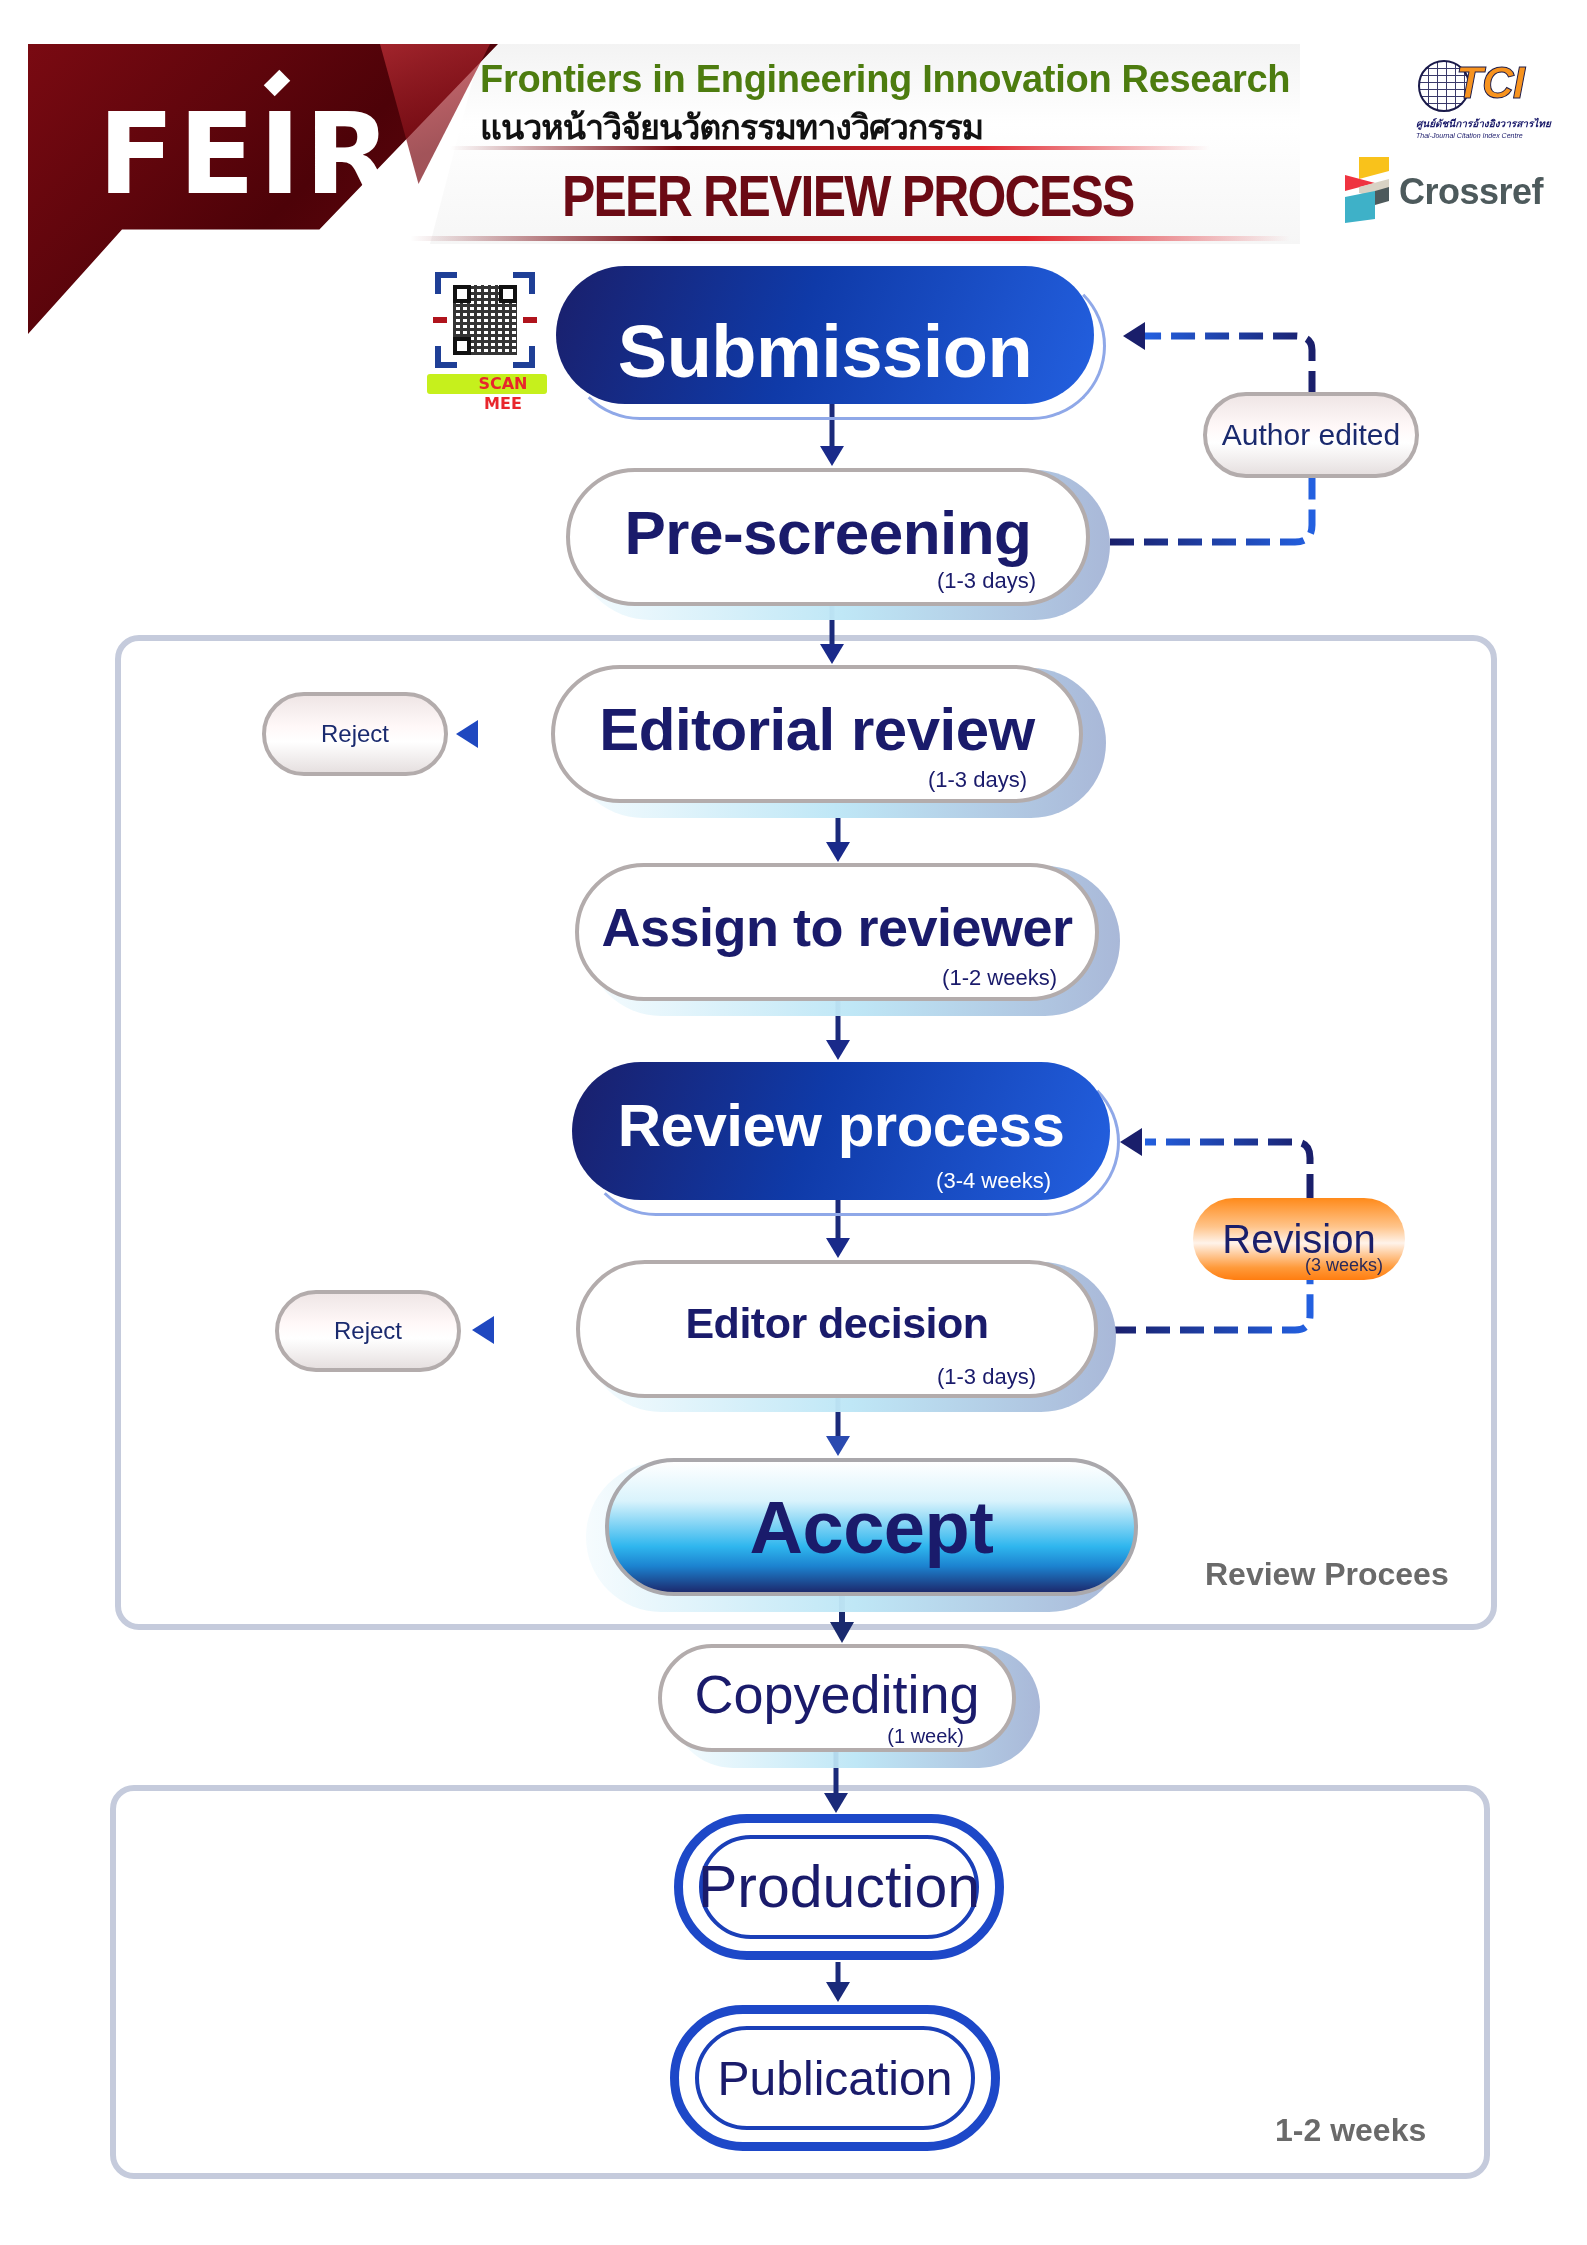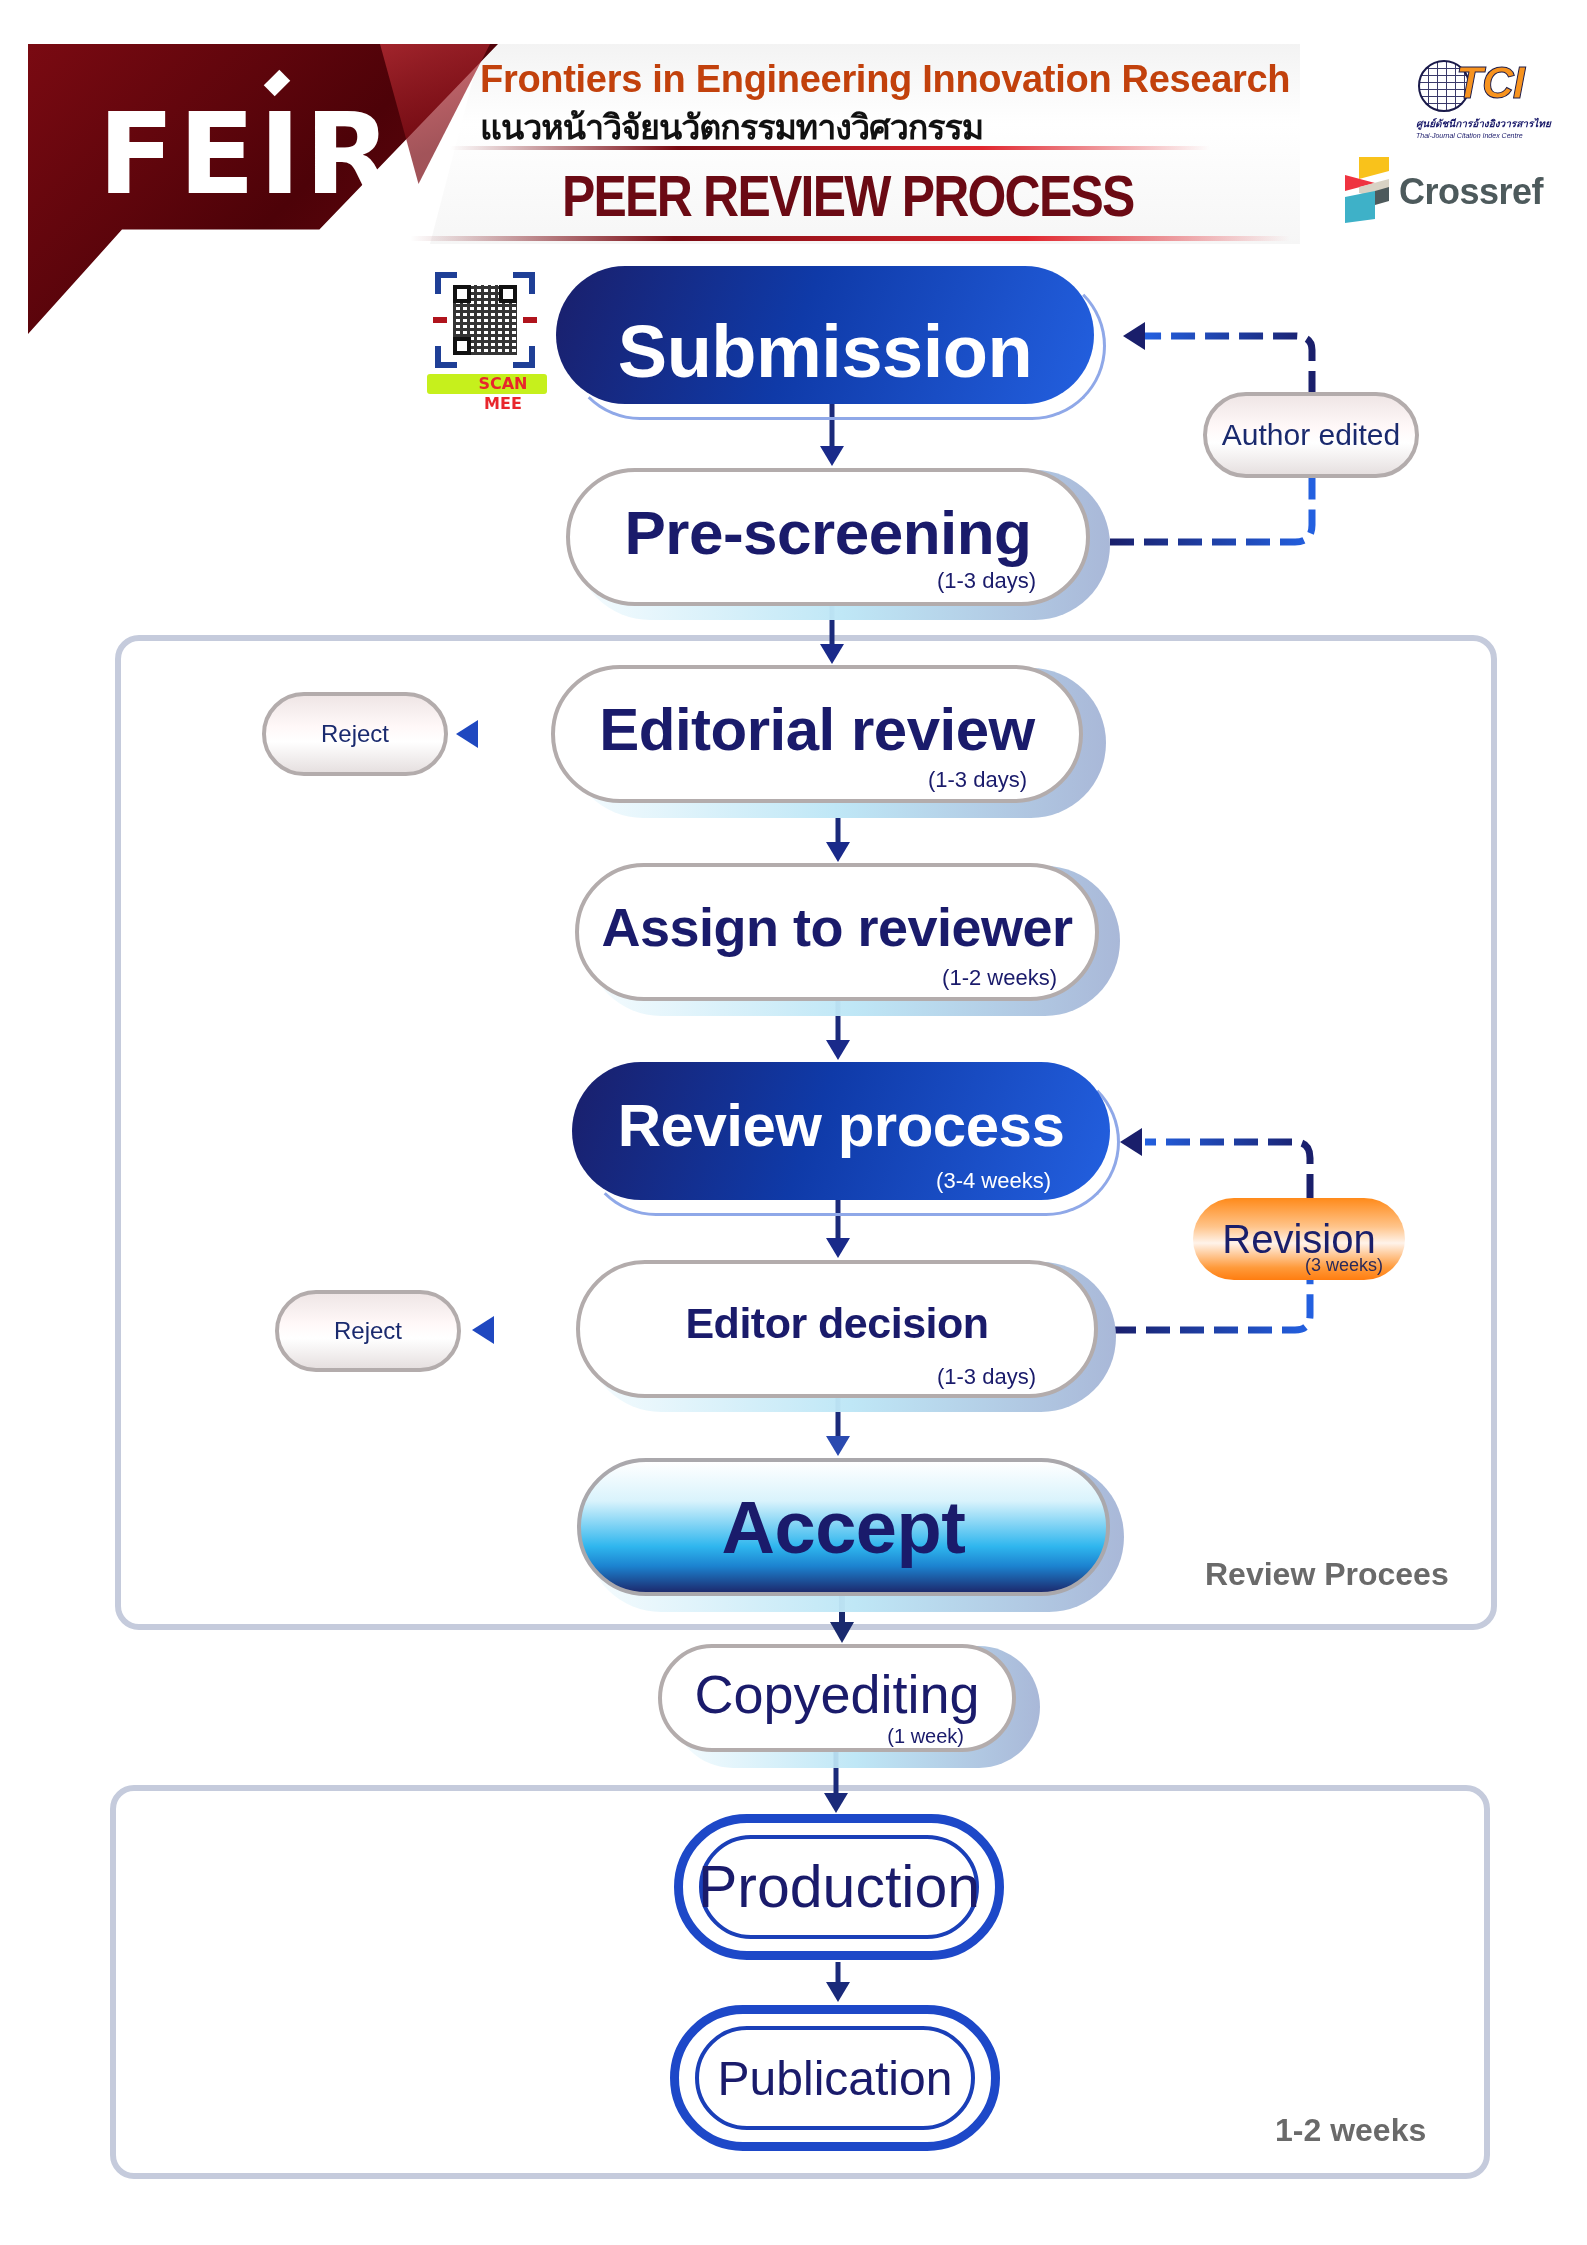--- a/index.html
+++ b/index.html
@@ -25,21 +25,21 @@
   }
   .feir-logo {
     position: absolute; left: 98px; top: 98px; font-family: "DejaVu Sans", sans-serif;
     font-weight: bold; font-size: 112px; color: #ffffff; letter-spacing: 4px; line-height: 1;
   }
   .feir-dot {
     position: absolute; left: 266px; top: 72px; width: 22px; height: 22px; background: #fff;
     transform: rotate(45deg) scaleX(0.7);
   }
   .journal-en {
-    position: absolute; left: 480px; top: 58px; font-size: 38px; font-weight: bold; color: #c2410c;
+    position: absolute; left: 480px; top: 58px; font-size: 38px; font-weight: bold; color: #4d7c0f;
     white-space: nowrap; letter-spacing: -0.3px;
   }
   .journal-th {
     position: absolute; left: 480px; top: 100px; font-size: 34px; font-weight: bold; color: #111111;
     white-space: nowrap; font-family: "DejaVu Sans", sans-serif; letter-spacing: -1px;
   }
   .header-rule1 {
     position: absolute; left: 450px; top: 146px; width: 760px; height: 4px;
     background: linear-gradient(90deg, rgba(120,10,20,0) 0%, #7a0a12 30%, #e0262e 70%, rgba(224,38,46,0) 100%);
   }
@@ -313,21 +313,21 @@
   <span class="node-dur white" style="right:59px; bottom:6px;">(3-4 weeks)</span>
 </div>
 
 <div class="node-shadow" style="left:586px; top:1262px; width:530px; height:150px;"></div>
 <div class="pill node-white" style="left:576px; top:1260px; width:522px; height:138px;">
   <span class="node-title" style="font-size:43px; margin-top:-12px;">Editor decision</span>
   <span class="node-dur" style="right:58px; bottom:4px;">(1-3 days)</span>
 </div>
 
 <div class="node-shadow" style="left:586px; top:1462px; width:538px; height:150px;"></div>
-<div class="pill node-accept" style="left:577px; top:1458px; width:533px; height:138px;">
+<div class="pill node-accept" style="left:605px; top:1458px; width:533px; height:138px;">
   <span class="node-title" style="font-size:74px;">Accept</span>
 </div>
 
 <div class="node-shadow" style="left:672px; top:1646px; width:368px; height:122px;"></div>
 <div class="pill node-white" style="left:658px; top:1644px; width:358px; height:108px;">
   <span style="font-size:54px; color:#1a1b6b; margin-top:-8px; white-space:nowrap;">Copyediting</span>
   <span class="node-dur" style="right:48px; bottom:0px; font-size:20px;">(1 week)</span>
 </div>
 
 <div class="pill node-double-outer" style="left:674px; top:1814px; width:330px; height:146px; border-color:#1d48c8;">

